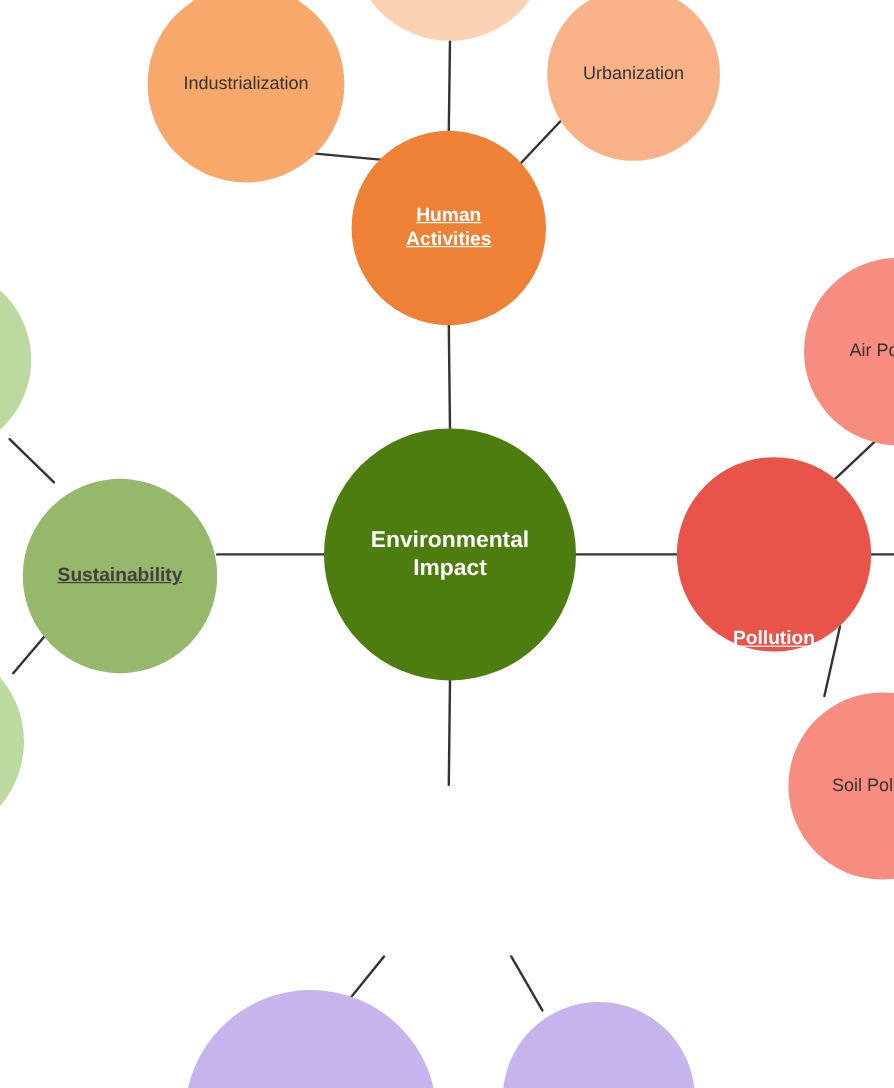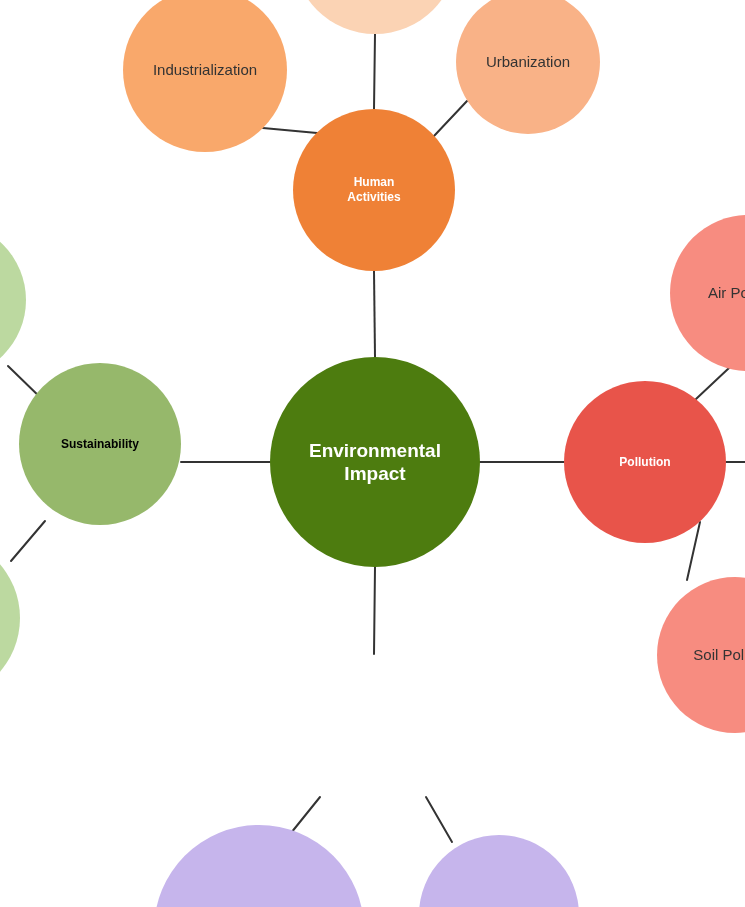--- a/index.html
+++ b/index.html
@@ -47,22 +47,23 @@
     padding: 0 6px;
     white-space: pre-line;
   }
   .node.root {
     font-weight: bold;
     font-size: 19px;
     color: #ffffff;
   }
   .node.branch {
     font-weight: bold;
-    font-size: 12px;
+    font-size: 16px;
     color: #ffffff;
+    text-decoration: underline;
   }
   .node.leaf {
     font-weight: normal;
     font-size: 15px;
     color: #333333;
   }
 </style>
 </head>
 <body>
 
@@ -85,24 +86,24 @@
     </svg>
   <div id="node-layer">
       <div class="node root" style="left: 270px; top: 357px; width: 210px; height: 210px; background: #4d7c0f; color: rgb(255, 255, 255);">
         <span class="node-label">Environmental
 Impact</span>
       </div>
       <div class="node branch" style="left: 293px; top: 109px; width: 162px; height: 162px; background: rgb(239, 129, 54); color: rgb(255, 255, 255);">
         <span class="node-label">Human
 Activities</span>
       </div>
-      <div class="node branch" style="left: 564px; top: 381px; width: 162px; height: 162px; background: rgb(232, 84, 74); color: rgb(255, 255, 255);">
+      <div class="node branch" style="left: 564px; top: 381px; width: 162px; height: 162px; background: rgb(232, 84, 74); color: rgb(255, 255, 255); align-items: flex-end;">
         <span class="node-label">Pollution</span>
       </div>
-      <div class="node branch" style="left: 19px; top: 363px; width: 162px; height: 162px; background: rgb(150, 184, 107); color: #000000;">
+      <div class="node branch" style="left: 19px; top: 399px; width: 162px; height: 162px; background: rgb(150, 184, 107); color: #404040;">
         <span class="node-label">Sustainability</span>
       </div>
       <div class="node leaf" style="left: 123px; top: -12px; width: 164px; height: 164px; background: rgb(249, 168, 107); color: rgb(51, 51, 51);">
         <span class="node-label">Industrialization</span>
       </div>
       <div class="node leaf" style="left: 293px; top: -130px; width: 164px; height: 164px; background: rgb(251, 211, 180); color: rgb(51, 51, 51);">
         <span class="node-label"></span>
       </div>
       <div class="node leaf" style="left: 456px; top: -10px; width: 144px; height: 144px; background: rgb(249, 178, 135); color: rgb(51, 51, 51);">
         <span class="node-label">Urbanization</span>

